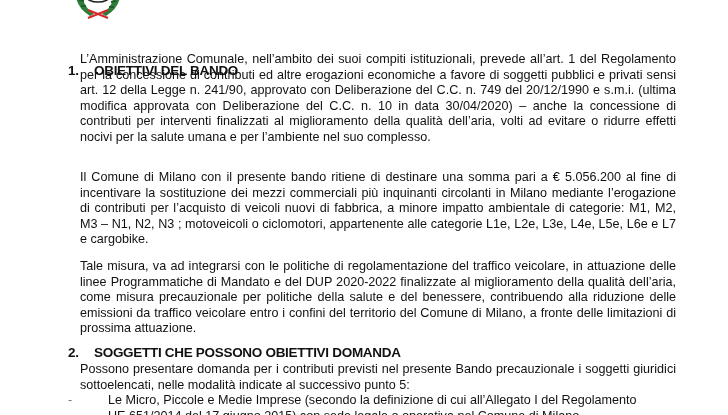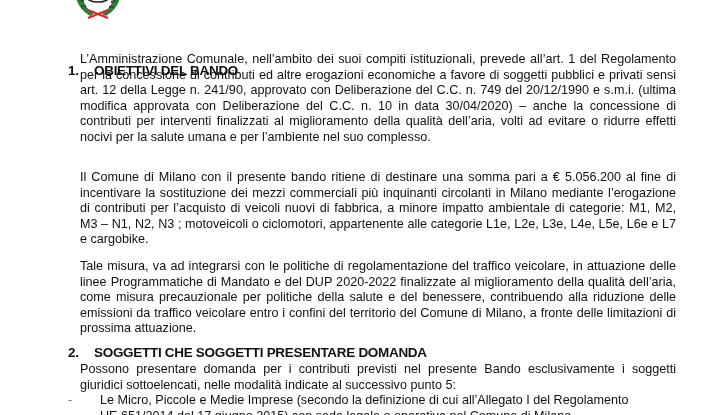--- a/index.html
+++ b/index.html
@@ -6,21 +6,21 @@
     body { width: 728px; height: 415px; overflow: hidden; position: relative;
       font-family: "Liberation Sans", "DejaVu Sans", sans-serif; color: #111111; }
     .logo { position: absolute; left: 72px; top: -14px; width: 52px; height: 34px; }
     .logo-text { position: absolute; left: 138px; top: -8px; width: 60px; height: 10px; }
     .page { position: absolute; left: 68px; top: 0; width: 596px; }
     h2 { font-size: 13.5px; font-weight: bold; margin: 0; letter-spacing: -0.3px; position: absolute; left: 0; }
     h2 .num { display: inline-block; width: 26px; }
     p { margin: 0; font-size: 12.6px; line-height: 15.6px; text-align: justify; position: absolute; left: 12px; width: 596px; }
     .bullet { position: absolute; left: 0; font-size: 12.6px; line-height: 15.6px; width: 596px; }
     .bullet .dash { position: absolute; left: 0; color: #777; }
-    .bullet .txt { position: absolute; left: 32px; width: 574px; white-space: nowrap; }
+    .bullet .txt { position: absolute; left: 40px; width: 574px; white-space: nowrap; }
   </style>
 </head>
 <body>
 
 <div class="logo">
   <svg width="52" height="34" viewBox="0 0 52 34">
     <path d="M4 4 Q2 20 18 30 L22 28 Q10 20 10 6 Z" fill="#2e7d3a"></path>
     <path d="M48 4 Q50 20 34 30 L30 28 Q42 20 42 6 Z" fill="#2e7d3a"></path>
     <path d="M8 8 l4 2 M7 14 l5 1 M9 20 l5 0 M42 10 l-4 2 M44 15 l-5 1 M42 21 l-5 0" stroke="#1f5e2a" stroke-width="2"></path>
     <ellipse cx="26" cy="10" rx="12" ry="6" fill="#ffffff" stroke="#222" stroke-width="1.5"></ellipse>
@@ -33,22 +33,22 @@
 <div class="page">
 
   <h2 style="top:36px;margin-top:27px;">
     <span class="num">1.</span><span>OBIETTIVI DEL BANDO</span>
   </h2>
   <p style="top:52px;">L’Amministrazione Comunale, nell’ambito dei suoi compiti istituzionali, prevede all’art. 1 del Regolamento per la concessione di contributi ed altre erogazioni economiche a favore di soggetti pubblici e privati sensi art. 12 della Legge n. 241/90, approvato con Deliberazione del C.C. n. 749 del 20/12/1990 e s.m.i. (ultima modifica approvata con Deliberazione del C.C. n. 10 in data 30/04/2020) – anche la concessione di contributi per interventi finalizzati al miglioramento della qualità dell’aria, volti ad evitare o ridurre effetti nocivi per la salute umana e per l’ambiente nel suo complesso.</p>
   <p style="top:170px;">Il Comune di Milano con il presente bando ritiene di destinare una somma pari a € 5.056.200 al fine di incentivare la sostituzione dei mezzi commerciali più inquinanti circolanti in Milano mediante l’erogazione di contributi per l’acquisto di veicoli nuovi di fabbrica, a minore impatto ambientale di categorie: M1, M2, M3 – N1, N2, N3 ; motoveicoli o ciclomotori, appartenente alle categorie L1e, L2e, L3e, L4e, L5e, L6e e L7 e cargobike.</p>
   <p style="top:259px;">Tale misura, va ad integrarsi con le politiche di regolamentazione del traffico veicolare, in attuazione delle linee Programmatiche di Mandato e del DUP 2020-2022 finalizzate al miglioramento della qualità dell’aria, come misura precauzionale per politiche della salute e del benessere, contribuendo alla riduzione delle emissioni da traffico veicolare entro i confini del territorio del Comune di Milano, a fronte delle limitazioni di prossima attuazione.</p>
 
   <h2 style="top:345px;">
-    <span class="num">2.</span><span>SOGGETTI CHE SOGGETTI PRESENTARE DOMANDA</span>
+    <span class="num">2.</span><span>SOGGETTI CHE POSSONO OBIETTIVI DOMANDA</span>
   </h2>
-  <p style="top:362px;">Possono presentare domanda per i contributi previsti nel presente Bando esclusivamente i soggetti giuridici sottoelencati, nelle modalità indicate al successivo punto 5:</p>
+  <p style="top:362px;">Possono presentare domanda per i contributi previsti nel presente Bando precauzionale i soggetti giuridici sottoelencati, nelle modalità indicate al successivo punto 5:</p>
 
   <div class="bullet" style="top:393px;">
     <span class="dash">-</span>
     <span class="txt" style="top:0;">Le Micro, Piccole e Medie Imprese (secondo la definizione di cui all’Allegato I del Regolamento</span>
     <span class="txt" style="top:15.6px;">UE 651/2014 del 17 giugno 2015) con sede legale o operativa nel Comune di Milano</span>
   </div>
 </div>
 
 </body></html>

